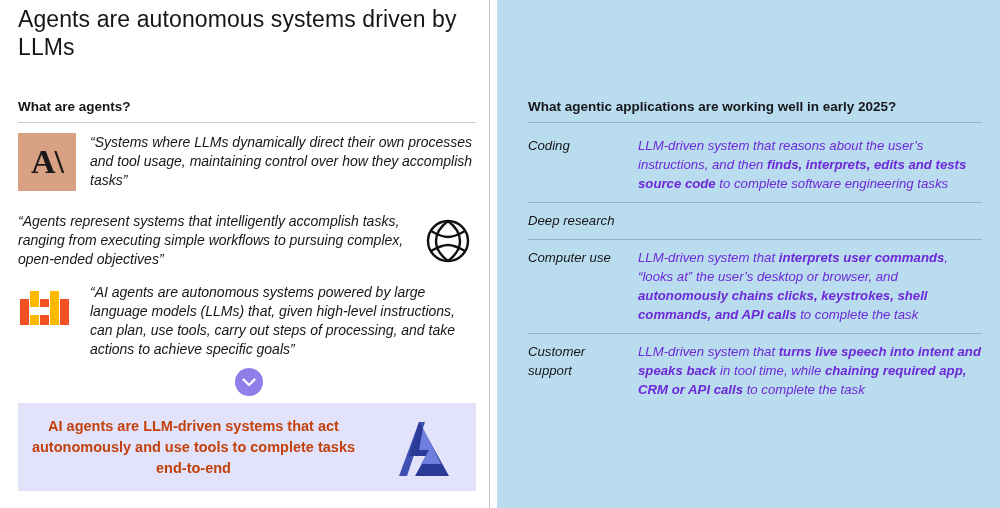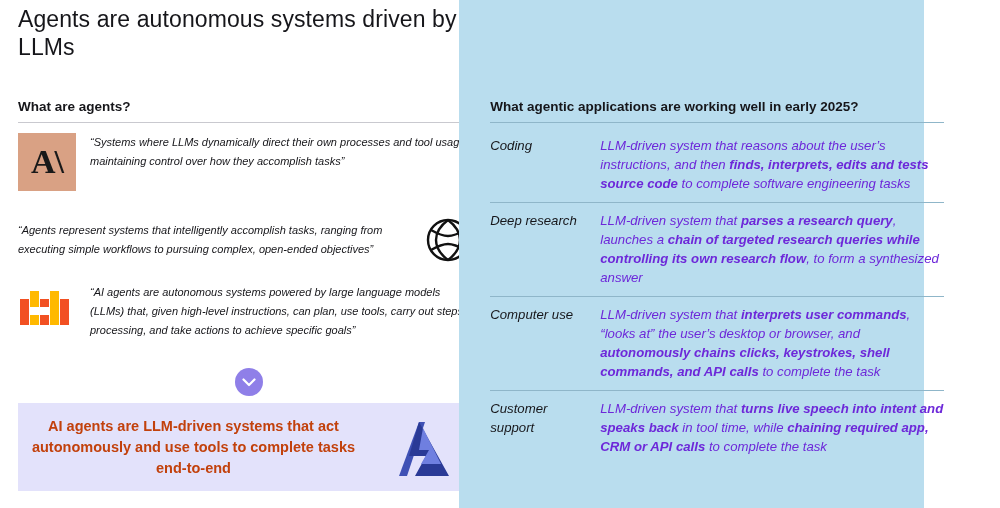--- a/index.html
+++ b/index.html
@@ -9,21 +9,21 @@
   body {
     width: 1000px;
     height: 508px;
     background: #ffffff;
     font-family: "Liberation Sans", sans-serif;
     color: #16161a;
     overflow: hidden;
   }
   .slide {
     position: relative;
-    width: 924px;
+    width: 1000px;
     height: 508px;
     display: flex;
   }
   
   .left {
     width: 497px;
     height: 508px;
     position: relative;
     box-sizing: border-box;
     padding: 0;
@@ -79,21 +79,21 @@
     align-items: center;
     justify-content: center;
     font-family: "Liberation Serif", serif;
     font-weight: 700;
     font-size: 34px;
     color: #191919;
     letter-spacing: -1px;
   }
   .q-text {
     font-style: italic;
-    font-size: 11px;
+    font-size: 14px;
     line-height: 19px;
     color: #16161a;
   }
 
   
   .q2 {
     position: absolute;
     left: 18px;
     top: 212px;
     width: 458px;
@@ -304,21 +304,20 @@
   <div class="right">
     <div class="right-head">What agentic applications are working well in early 2025?</div>
     <div class="right-rule"></div>
     <div class="rows" id="rows">
         <div class="row">
           <div class="row-label">Coding</div>
           <div class="row-desc"><span>LLM-driven system that reasons about the user’s instructions, and then </span><b>finds, interprets, edits and tests source code</b><span> to complete software engineering tasks</span></div>
         </div>
         <div class="row">
           <div class="row-label">Deep research</div>
-          <div class="row-desc"><span>LLM-driven system that </span><b>parses a research query</b><span>, launches a </span><b>chain of targeted research queries while controlling its own research flow</b><span>, to form a synthesized answer</span></div>
         </div>
         <div class="row">
           <div class="row-label">Computer use</div>
           <div class="row-desc"><span>LLM-driven system that </span><b>interprets user commands</b><span>, “looks at” the user’s desktop or browser, and </span><b>autonomously chains clicks, keystrokes, shell commands, and API calls</b><span> to complete the task</span></div>
         </div>
         <div class="row">
           <div class="row-label">Customer support</div>
           <div class="row-desc"><span>LLM-driven system that </span><b>turns live speech into intent and speaks back</b><span> in tool time, while </span><b>chaining required app, CRM or API calls</b><span> to complete the task</span></div>
         </div>
       </div>

